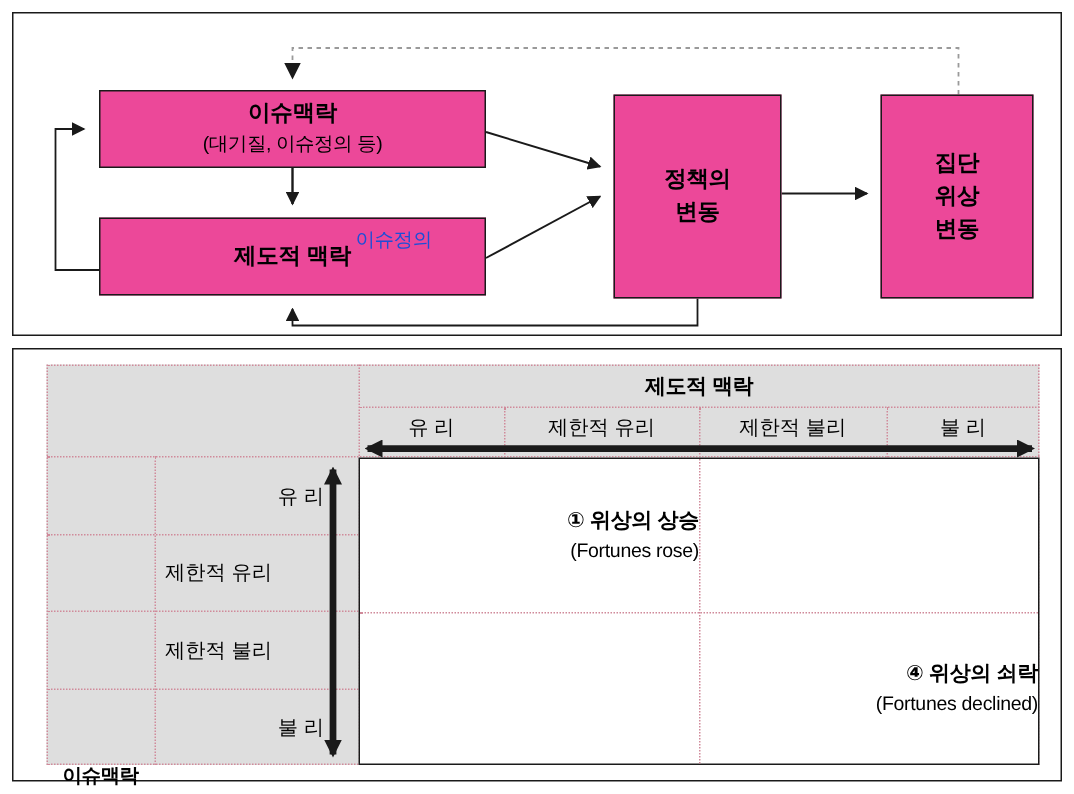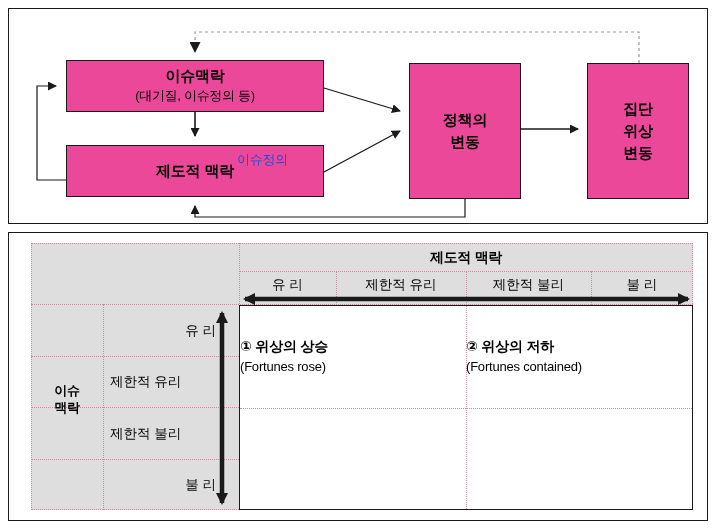--- a/index.html
+++ b/index.html
@@ -121,24 +121,24 @@
     position: absolute;
     top: 39px; height: 26px;
     display: flex; align-items: center; justify-content: center;
     font-size: 13.5px; letter-spacing: 0px;
     z-index: 4;
     white-space: nowrap;
   }
 
   #row-header-title {
     position: absolute;
-    left: 22px; top: 64px;
+    left: 22px; top: 88px;
     width: 72px; height: 205px;
-    display: flex; flex-direction: column;
-    align-items: center; justify-content: center;
+    display: flex; flex-direction: row;
+    align-items: flex-end; justify-content: center;
     font-weight: bold; font-size: 13px; line-height: 1.3;
     letter-spacing: -0.3px;
     z-index: 4;
   }
   .row-header-cell {
     position: absolute;
     left: 95px; width: 120px; height: 51px;
     display: flex; align-items: center;
     font-size: 13.5px; letter-spacing: 0px;
     z-index: 4;
@@ -152,21 +152,21 @@
     position: absolute;
     left: 230px; top: 72px;
     width: 454px; height: 205px;
     background: #ffffff;
     border: 1.5px solid #1a1a1a;
     z-index: 4;
   }
   .quad-cell {
     position: absolute;
     display: flex; flex-direction: column;
-    align-items: flex-start; justify-content: center;
+    align-items: flex-end; justify-content: center;
     text-align: center;
     width: 50%; height: 50%;
   }
   .quad-cell .q-ko {
     font-weight: bold; font-size: 14px;
     letter-spacing: -0.2px; line-height: 1.3;
     white-space: nowrap;
   }
   .quad-cell .q-en {
     font-size: 13px; letter-spacing: -0.2px;
@@ -283,25 +283,25 @@
   <div class="row-header-cell ralign" style="top:226px;">불 리</div>
 
   <div id="quad-panel">
     <div id="quad-vdiv"></div>
     <div id="quad-hdiv"></div>
 
     <div class="quad-cell" id="quad-1">
       <div class="q-ko">① 위상의 상승</div>
       <div class="q-en">(Fortunes rose)</div>
     </div>
-    <div class="quad-cell" id="quad-2">
-      <div class="q-ko">② 위상의 저하</div>
-      <div class="q-en">(Fortunes contained)</div>
+    <div class="quad-cell" id="quad-3">
     </div>
-    <div class="quad-cell" id="quad-3">
+    <div class="quad-cell" id="quad-4">
+      <div class="q-ko">④ 위상의 쇠락</div>
+      <div class="q-en">(Fortunes declined)</div>
     </div>
   </div>
 
   <svg id="matrix-svg" viewBox="0 0 700 289" xmlns="http://www.w3.org/2000/svg">
     <defs>
       <marker id="m-head" markerWidth="12" markerHeight="12" refX="10" refY="6" orient="auto" markerUnits="userSpaceOnUse">
         <path d="M0,0 L12,6 L0,12 z" fill="#1a1a1a"></path>
       </marker>
       <marker id="m-tail" markerWidth="12" markerHeight="12" refX="2" refY="6" orient="auto" markerUnits="userSpaceOnUse">
         <path d="M12,0 L0,6 L12,12 z" fill="#1a1a1a"></path>

